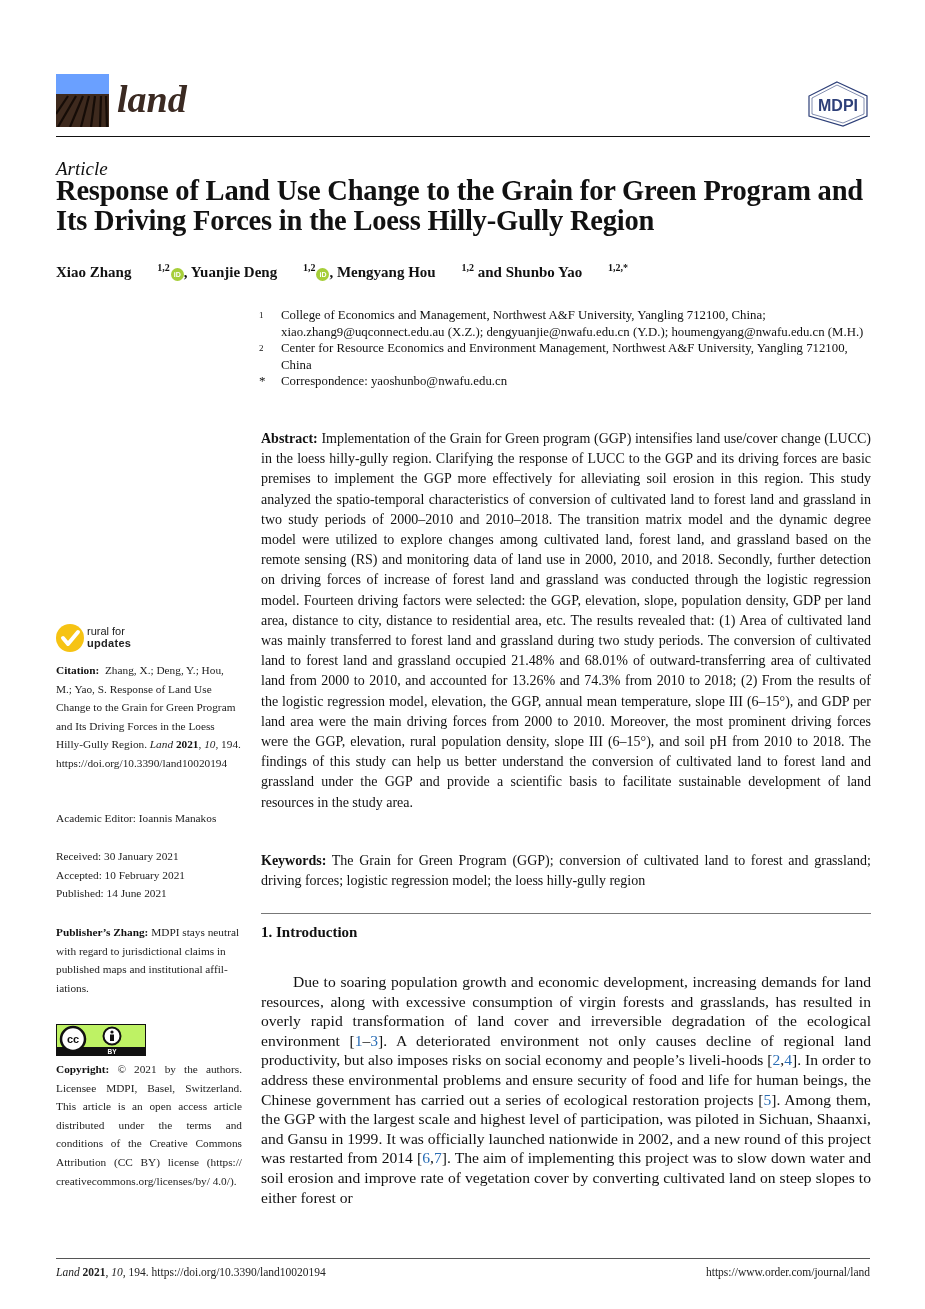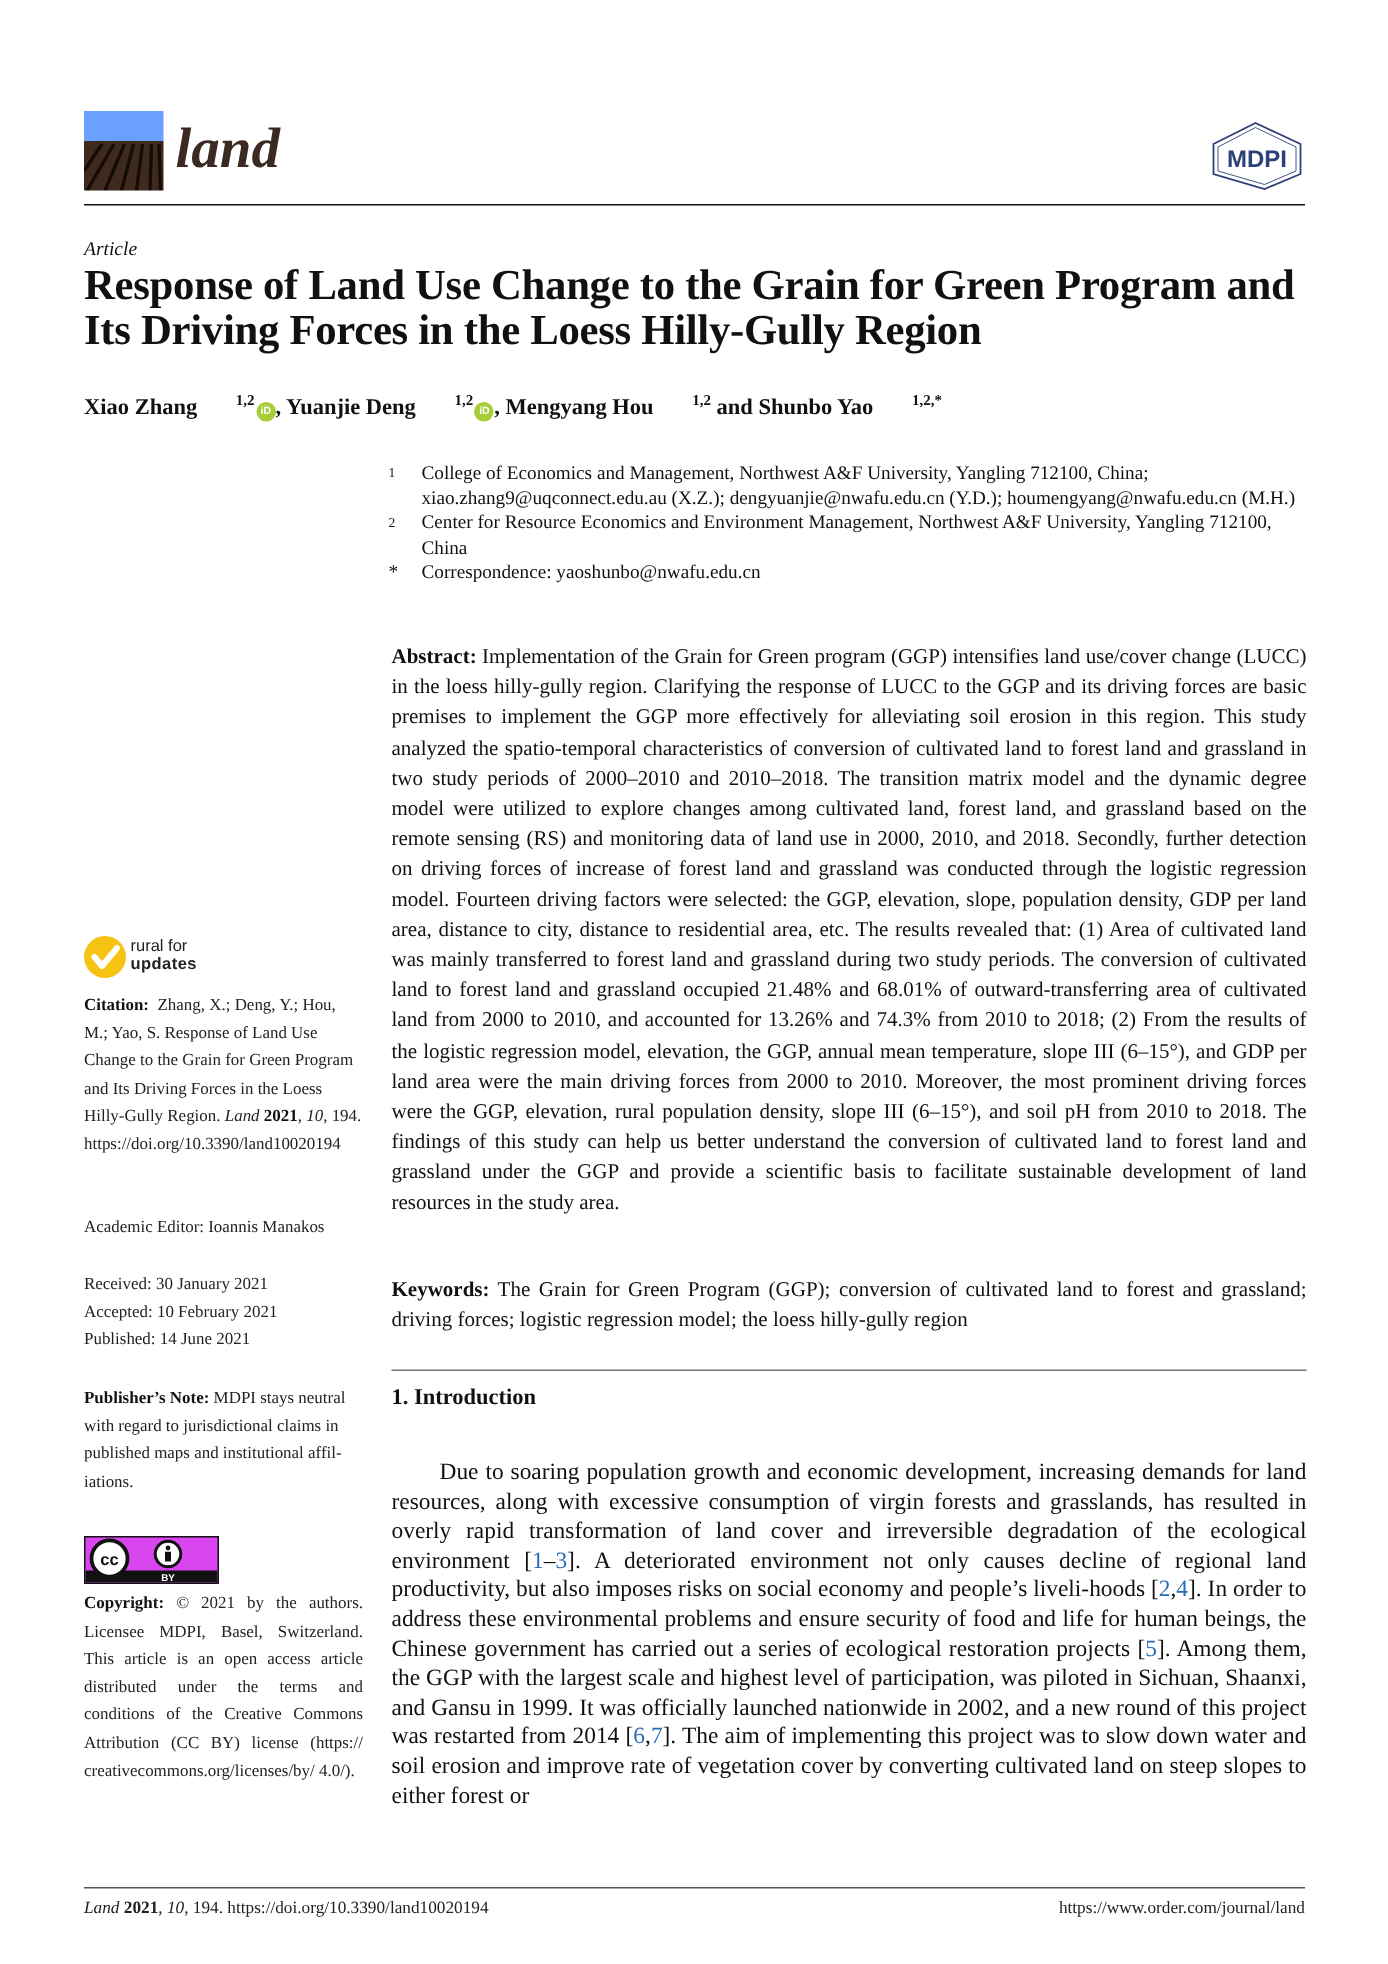--- a/index.html
+++ b/index.html
@@ -5,21 +5,21 @@
   html, body { margin:0; padding:0; background:#ffffff; }
   body { width:925px; height:1309px; position:relative; overflow:hidden; font-family:"Liberation Serif", serif; color:#111; }
   .abs { position:absolute; }
   
   .logo-box { left:56px; top:74px; width:53px; height:53px; }
   .logo-sky { position:absolute; left:0; top:0; width:53px; height:20px; background:#6aa0ff; }
   .logo-soil { position:absolute; left:0; top:20px; width:53px; height:33px; background:#3e2a1e; overflow:hidden; }
   .logo-name { left:117px; top:74px; font-family:"Liberation Serif", serif; font-style:italic; font-weight:bold; font-size:38px; color:#3b2a22; line-height:50px; }
   .mdpi { left:803px; top:80px; width:68px; height:48px; }
   .header-rule { left:56px; top:136px; width:814px; height:1px; background:#111; }
-  .article-type { left:56px; top:158px; font-style:italic; font-size:13px; }
+  .article-type { left:56px; top:158px; font-style:italic; font-size:19px; }
   .title { left:56px; top:176px; width:820px; font-weight:bold; font-size:28.5px; line-height:30px; letter-spacing:-0.2px; }
   .authors { left:56px; top:262px; font-weight:bold; font-size:15px; white-space:nowrap; }
   .authors sup { font-size:10px; font-weight:bold; vertical-align:6px;margin-left:22px; }
   .orcid { display:inline-block; width:13px; height:13px; border-radius:50%; background:#a6ce39; color:#fff; font-family:"Liberation Sans", sans-serif; font-size:7px; font-weight:bold; text-align:center; line-height:13px; vertical-align:0px; margin-left:1px; }
   .affils { left:259px; top:307px; width:620px; font-size:12.8px; line-height:16.6px; }
   .aff-row { display:flex; }
   .aff-mark { width:22px; flex:none; font-size:9px; }
   .aff-mark.star { font-size:13px; }
   .aff-text { flex:1; }
   .main { left:261px; width:610px; font-size:14px; line-height:20.2px; text-align:justify; }
@@ -34,21 +34,21 @@
   .cfu { left:56px; top:624px; width:190px; height:30px; }
   .cfu-circle { position:absolute; left:0; top:0; width:28px; height:28px; border-radius:50%; background:#f6c313; }
   .cfu-text1 { position:absolute; left:31px; top:1px; font-family:"Liberation Sans", sans-serif; font-size:11px; color:#222; }
   .cfu-text2 { position:absolute; left:31px; top:13px; font-family:Liberation Sans, sans-serif; font-size:11px; font-weight:bold; color:#222; letter-spacing:0.3px; }
   .side { left:56px; width:186px; font-size:11.3px; line-height:18.6px; color:#222; }
   .side b { color:#111; }
   .citation { top:661px; }
   .editor { top:809px; }
   .dates { top:847px; }
   .pubnote { top:923px; }
-  .cc-badge { left:56px; top:1024px; width:88px; height:30px; background:#d946ef; border:1px solid #111; }
+  .cc-badge { left:56px; top:1024px; width:88px; height:30px; background:#bef264; border:1px solid #111; }
   .copyright { top:1060px; text-align:justify; }
   .footer-rule { left:56px; top:1258px; width:814px; height:1px; background:#555; }
   .footer-left { left:56px; top:1266px; font-size:11.5px; color:#222; }
   .footer-right { left:651px; top:1266px; width:219px; text-align:right; font-size:11.5px; color:#222; }
 </style>
 </head>
 <body>
 
 <div class="abs logo-box">
   <div class="logo-sky"></div>
@@ -142,21 +142,21 @@
 
 <div class="abs side editor">Academic Editor: Ioannis Manakos</div>
 
 <div class="abs side dates">
   <div>Received: 30 January 2021</div>
   <div>Accepted: 10 February 2021</div>
   <div>Published: 14 June 2021</div>
 </div>
 
 <div class="abs side pubnote">
-  <b>Publisher’s Note:</b>
+  <b>Publisher’s Zhang:</b>
   <span>MDPI stays neutral with regard to jurisdictional claims in published maps and institutional affil-iations.</span>
 </div>
 
 <div class="abs cc-badge">
   <svg width="88" height="30" viewBox="0 0 88 30">
     <rect x="0" y="22" width="88" height="8" fill="#111"></rect>
     <circle cx="16" cy="14" r="12" fill="#fff" stroke="#111" stroke-width="2.5"></circle>
     <text x="16" y="18" text-anchor="middle" font-family="Liberation Sans, sans-serif" font-weight="bold" font-size="11" fill="#111">cc</text>
     <circle cx="55" cy="11" r="8.5" fill="#fff" stroke="#111" stroke-width="2"></circle>
     <circle cx="55" cy="7" r="1.6" fill="#111"></circle>

